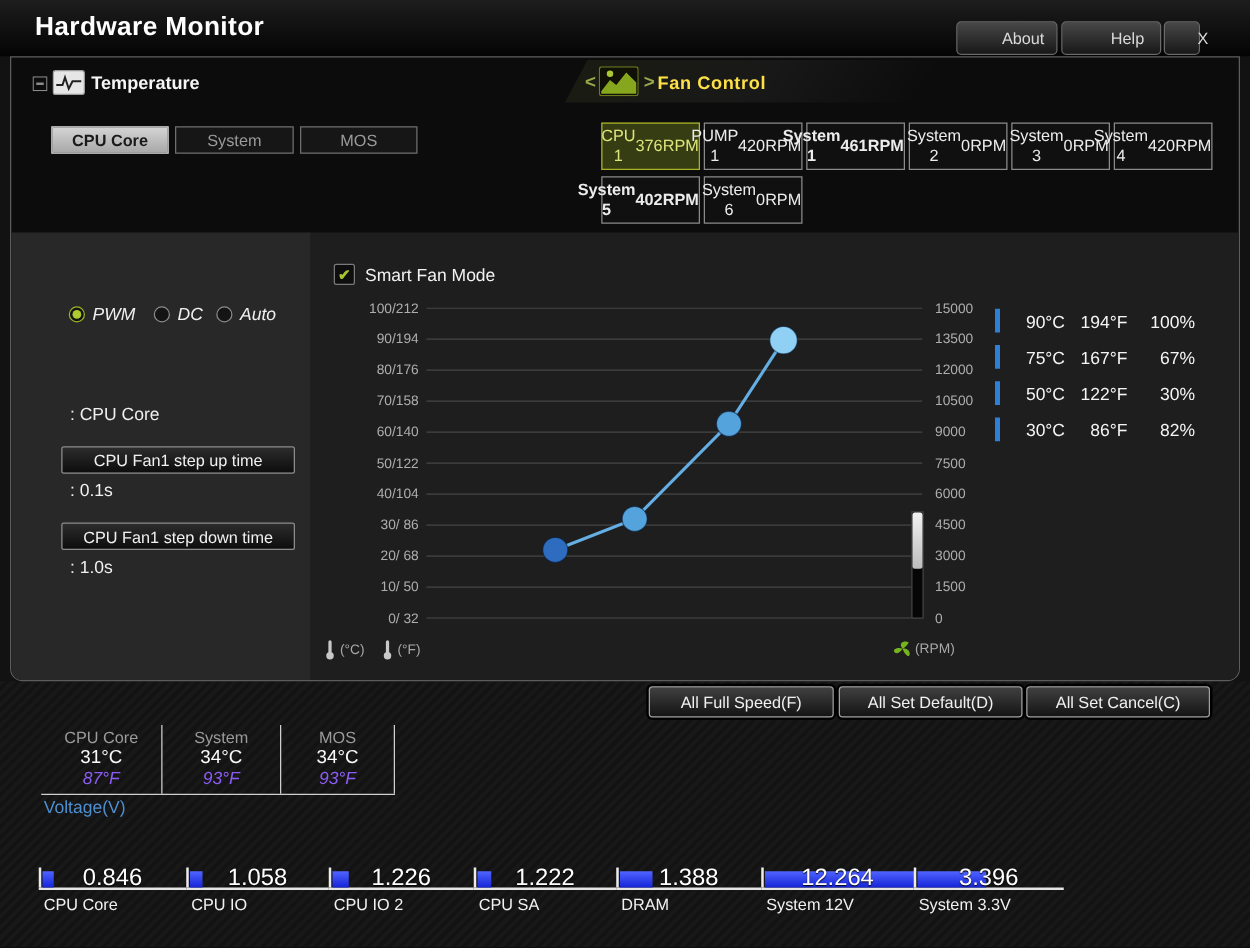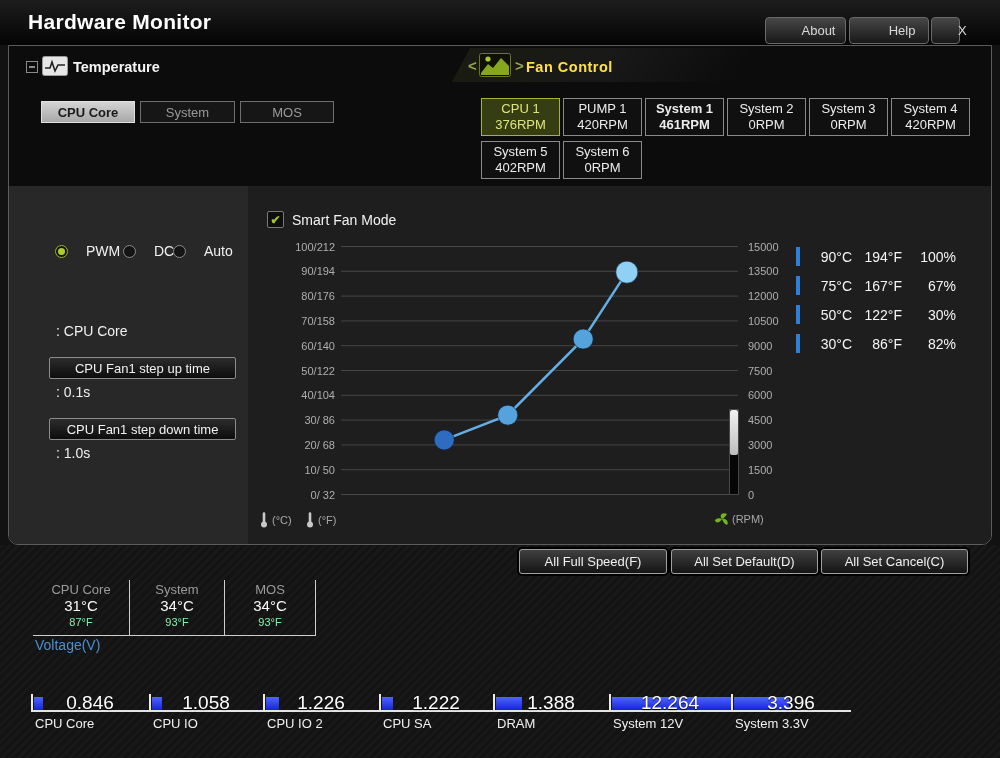--- a/index.html
+++ b/index.html
@@ -31,25 +31,25 @@
   .chev { position:absolute; top:11px; font-size:15px; font-weight:700; color:#98a84a; cursor:pointer; }
   .fan-icon-box { position:absolute; left:470px; top:7px; line-height:0; cursor:pointer; }
   .fan-header-label { position:absolute; left:517px; top:13px; font-size:14.5px; font-weight:700;
     color:#fde047; letter-spacing:.5px; }
   
   .temp-tab { position:absolute; top:55px; height:22px; background:#161616; border:1px solid #6f6f6f;
     color:#9a9a9a; font-size:13px; font-family:inherit; cursor:pointer; }
   .temp-tab.sel { background:linear-gradient(#d4d4d4,#a8a8a8); color:#1a1a1a; border-color:#e0e0e0; font-weight:700; }
   
   .fan-btn { position:absolute; width:79px; height:38px; background:#101010; border:1px solid #8a8a8a;
-    color:#ececec; font-size:13px; font-family:inherit; display:flex; flex-direction:column;
-    align-items:center; justify-content:center; line-height:16px; cursor:pointer; }
+    color:#ececec; font-size:13px; font-family:inherit; display:flex; flex-direction:row;
+    align-items:center; justify-content:flex-end; line-height:16px; cursor:pointer; }
   .fan-btn.sel { background:#373d12; border-color:#aab42a; color:#dce67c; }
   
-  .mode-item { position:absolute; top:197px; display:flex; align-items:center; gap:18px; cursor:pointer; }
+  .mode-item { position:absolute; top:197px; display:flex; align-items:center; gap:6px; cursor:pointer;font-style:italic; }
   .radio { width:13px; height:13px; border-radius:50%; border:1px solid #8a8a8a; background:#141414; display:inline-block; }
   .radio.sel { border-color:#9ab525; }
   .radio.sel::after { content:""; display:block; width:7px; height:7px; margin:2px; border-radius:50%; background:#aecb2f; }
   .mode-label { font-size:14px; color:#f0f0f0; }
   .src-btn { position:absolute; left:40px; width:187px; height:22px;
     background:linear-gradient(#2c2c2c,#0d0d0d); border:1px solid #8c8c8c; border-radius:2px;
     color:#f0f0f0; font-size:13px; font-family:inherit; cursor:pointer; }
   .src-value { position:absolute; left:47px; font-size:14px; color:#f0f0f0; }
   
   .smart-fan { position:absolute; left:258px; top:165px; display:flex; align-items:center; gap:8px; cursor:pointer; }
@@ -81,21 +81,21 @@
     border:1px solid #a0a0a0; border-radius:3px; box-shadow:0 0 0 2px #000;
     color:#f0f0f0; font-size:13px; font-family:inherit; cursor:pointer; }
   
   .bottom-area { position:absolute; left:0; top:545px; width:1000px; height:213px;
     background:repeating-linear-gradient(135deg,#181818 0 3px,#131313 3px 6px); }
   .temp-readouts { position:absolute; left:33px; top:580px; display:flex; border-bottom:1px solid #cfcfcf; }
   .tr-col { padding:2px 0 5px; border-right:1px solid #cfcfcf; text-align:center; }
   .tr-col:nth-child(1){ width:97px; } .tr-col:nth-child(2){ width:95px; } .tr-col:nth-child(3){ width:91px; }
   .tr-name { font-size:13px; color:#9a9a9a; line-height:15px; }
   .tr-c { font-size:15px; color:#fafafa; line-height:17px; }
-  .tr-f { font-size:11px; color:#86efac; line-height:16px; }
+  .tr-f { font-size:14px; color:#8b5cf6; line-height:16px;font-style:italic; }
   .volt-header { position:absolute; left:35px; top:637px; font-size:14px; color:#4d8fd1; }
   .volt-row { position:absolute; left:31px; top:694px; width:820px; height:40px; }
   .vcell { position:absolute; top:0; height:40px; }
   .vbar-row { position:relative; height:18px; border-bottom:2px solid #e4e4e4; }
   .vtick { position:absolute; left:0; bottom:0; width:2px; height:16px; background:#ececec; }
   .vfill { position:absolute; left:3px; bottom:0; height:13px;
     background:linear-gradient(#4f64ff,#1524d8); }
   .vvalue { position:absolute; left:0; top:0; width:100%; text-align:center; line-height:18px;
     font-size:19px; color:#fff; text-shadow:0 1px 1px #000; }
   .vlabel { margin-top:4px; padding-left:4px; font-size:13px; color:#f0f0f0; }
@@ -165,21 +165,21 @@
       <span>0RPM</span>
     </button>
     <button class="fan-btn" style="left:800px;top:52px;">
       <span>System 3</span>
       <span>0RPM</span>
     </button>
     <button class="fan-btn" style="left:882px;top:52px;">
       <span>System 4</span>
       <span>420RPM</span>
     </button>
-    <button class="fan-btn" style="left:472px;top:95px;">
+    <button class="fan-btn" style="left:472px;top:95px;font-weight:bold;">
       <span>System 5</span>
       <span>402RPM</span>
     </button>
     <button class="fan-btn" style="left:554px;top:95px;">
       <span>System 6</span>
       <span>0RPM</span>
     </button>
 
     <div class="mode-item" style="left:46px;">
       <span class="radio sel"></span>

